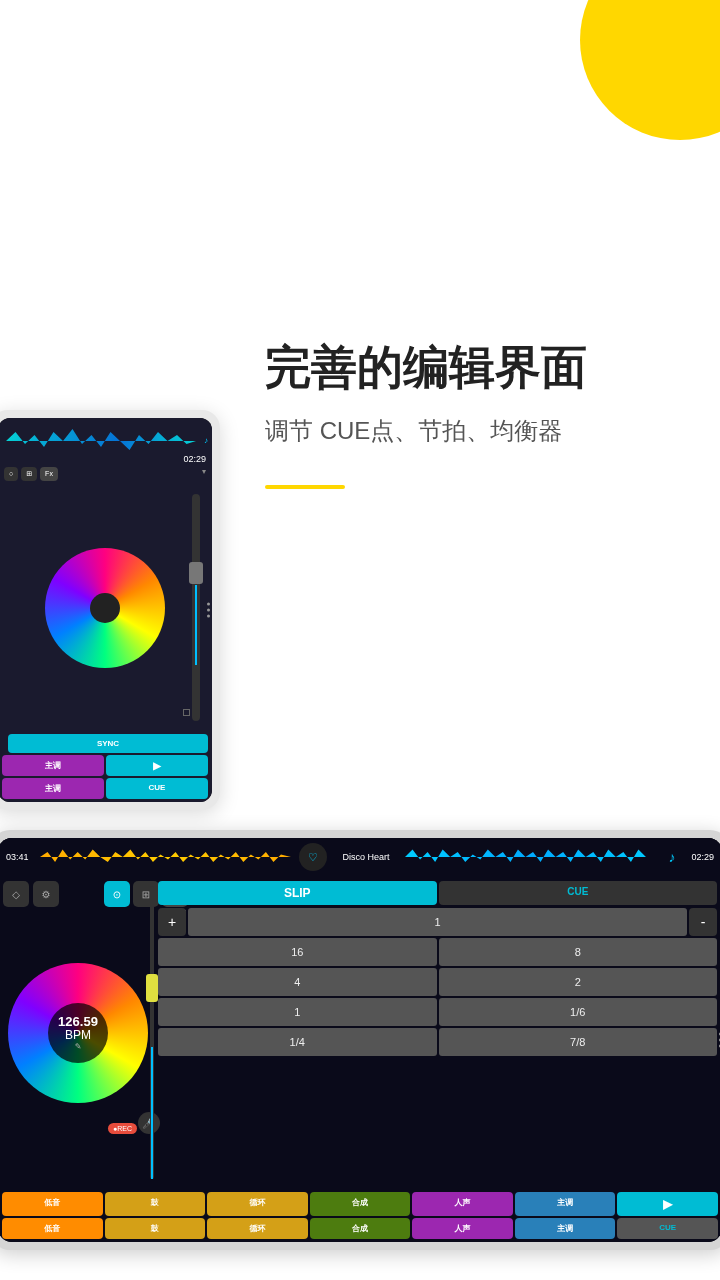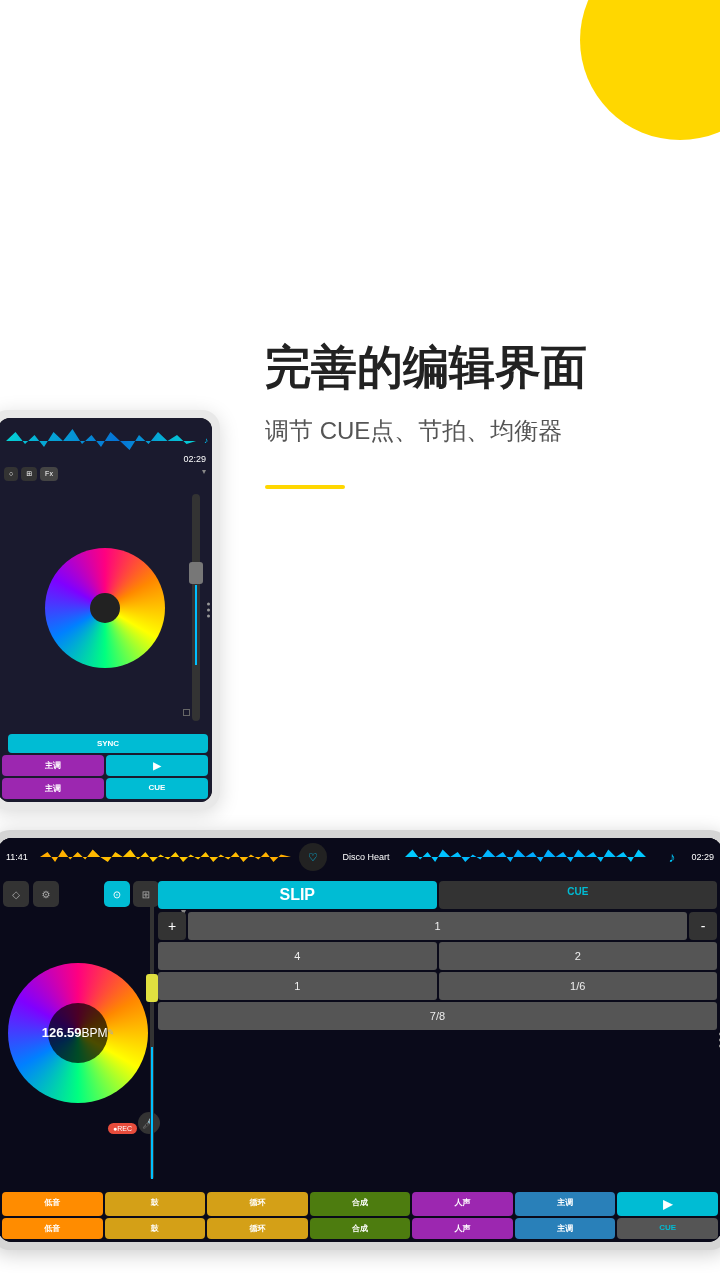--- a/index.html
+++ b/index.html
@@ -301,21 +301,21 @@
       align-items: center;
       justify-content: center;
       position: relative;
     }
     .dj-vinyl-large-inner {
       width: 60px;
       height: 60px;
       background: rgba(0,0,0,0.7);
       border-radius: 50%;
       display: flex;
-      flex-direction: row;
+      flex-direction: column;
       align-items: center;
       justify-content: center;
     }
     .dj-bpm-val {
       font-size: 13px;
       font-weight: bold;
       color: #fff;
       line-height: 1;
     }
     .dj-bpm-label {
@@ -351,21 +351,21 @@
       display: flex;
       gap: 2px;
       margin-bottom: 3px;
     }
     .dj-slip-btn {
       flex: 1;
       padding: 5px;
       background: #00bcd4;
       border-radius: 4px;
       color: #fff;
-      font-size: 16px;
+      font-size: 12px;
       font-weight: bold;
       text-align: center;
     }
     .dj-cue-btn {
       flex: 1;
       padding: 5px;
       background: #333;
       border-radius: 4px;
       color: #00bcd4;
       font-size: 10px;
@@ -597,21 +597,21 @@
     <div class="side-dot"></div>
     <div class="side-dot"></div>
   </div>
 </div>
 
 <div class="tablet-bottom">
   <div class="tablet-bottom-inner">
     <div class="dj-bottom-full">
 
       <div class="dj-bottom-header">
-        <span class="dj-bottom-time-left">11:41</span>
+        <span class="dj-bottom-time-left">03:41</span>
         <div class="dj-bottom-waveform-left"></div>
         <div class="dj-bottom-icon">
           <span style="font-size:11px;color:#0cf;">♡</span>
         </div>
         <span class="dj-bottom-song-title">Disco Heart</span>
         <div class="dj-bottom-waveform-right"></div>
         <div class="dj-bottom-note-icon">♪</div>
         <span class="dj-bottom-time-right">02:29</span>
       </div>
 
@@ -657,30 +657,35 @@
           <div class="dj-slip-cue-row">
             <div class="dj-slip-btn">SLIP</div>
             <div class="dj-cue-btn">CUE</div>
           </div>
 
           <div class="dj-grid">
             <div class="dj-grid-row">
               <div class="dj-plus-btn">+</div>
               <div class="dj-num-cell">1</div>
               <div class="dj-minus-btn">-</div>
+            </div>
+            <div class="dj-grid-row">
+              <div class="dj-num-cell">16</div>
+              <div class="dj-num-cell">8</div>
             </div>
             <div class="dj-grid-row">
               <div class="dj-num-cell">4</div>
               <div class="dj-num-cell">2</div>
             </div>
             <div class="dj-grid-row">
               <div class="dj-num-cell">1</div>
               <div class="dj-num-cell">1/6</div>
             </div>
             <div class="dj-grid-row">
+              <div class="dj-num-cell">1/4</div>
               <div class="dj-num-cell">7/8</div>
             </div>
           </div>
         </div>
       </div>
 
       <div class="dj-tag-rows">
         <div class="dj-tag-row">
           <div class="dj-tag tag-orange">低音</div>
           <div class="dj-tag tag-yellow">鼓</div>

